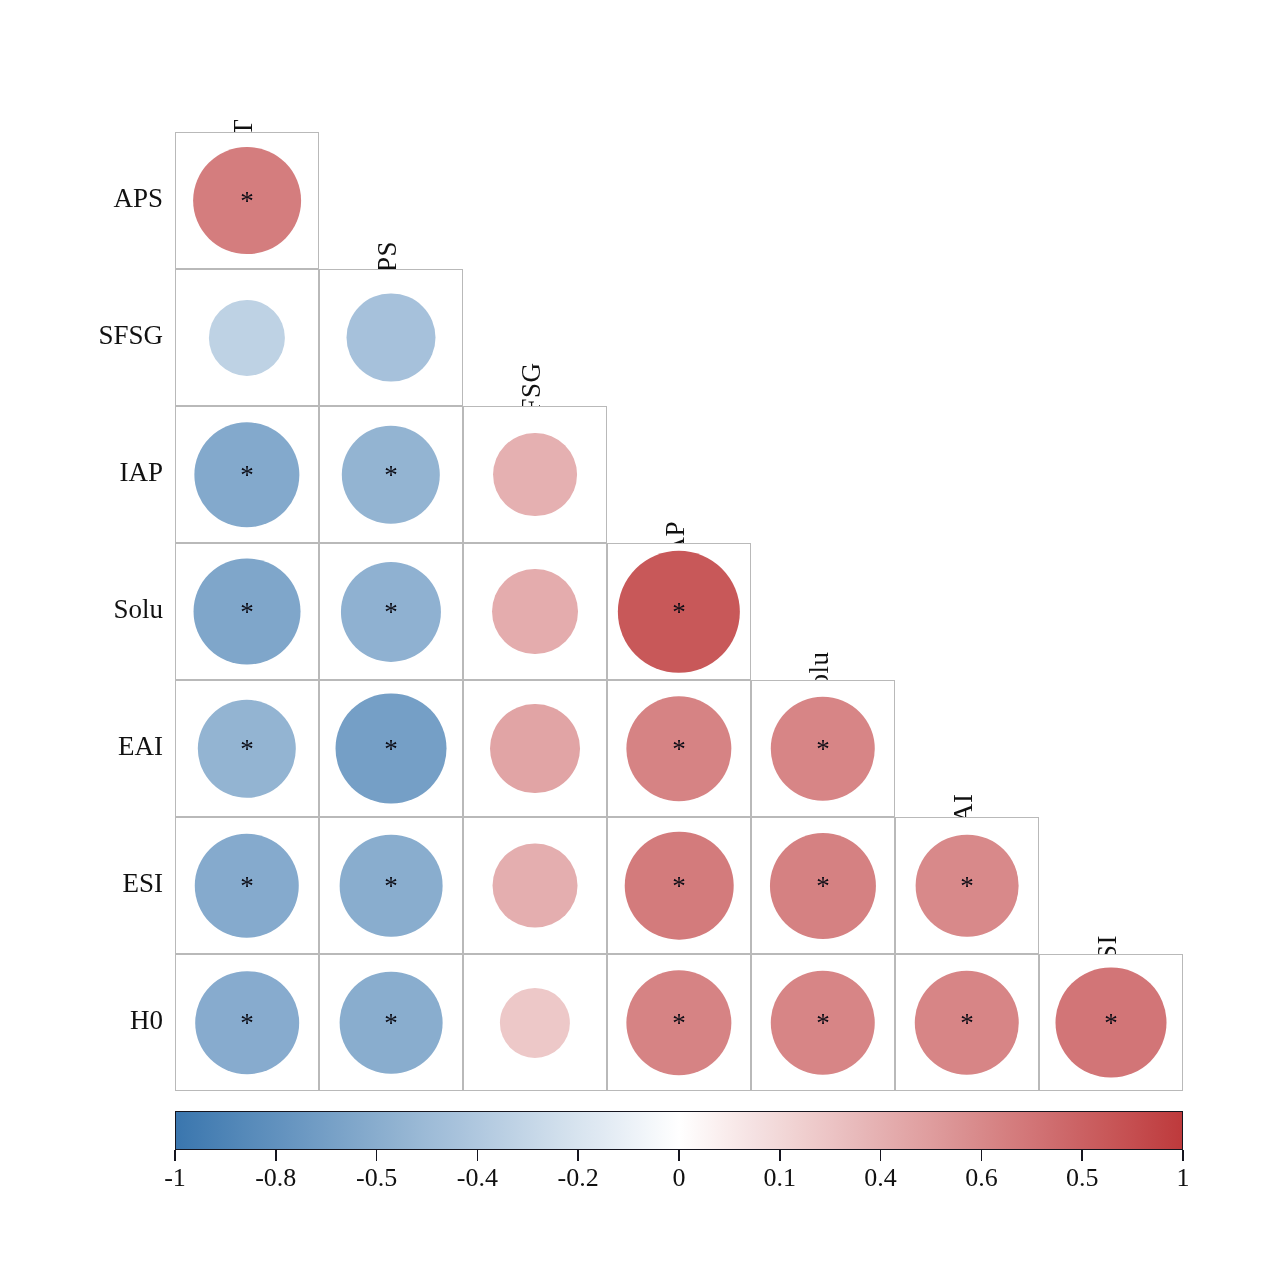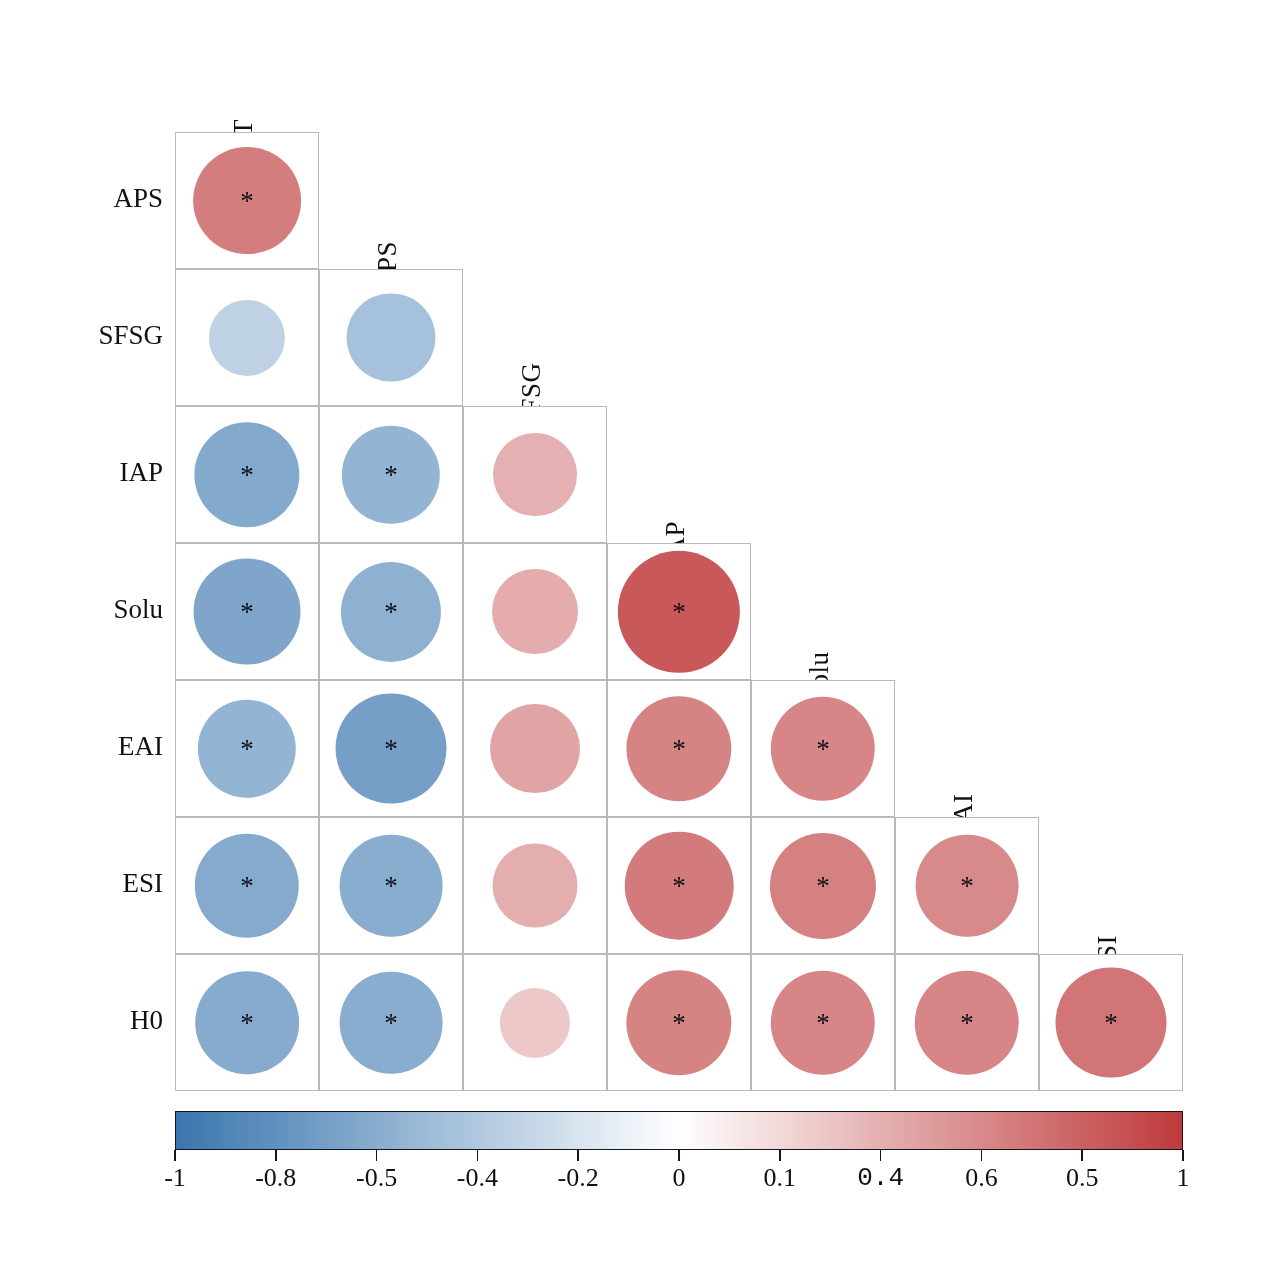--- a/index.html
+++ b/index.html
@@ -286,20 +286,20 @@
         <div class="cb-tick" style="left: calc(100% - 0.75px);"></div>
       </div>
     <div id="colorbar-labels">
         <div class="cb-label" style="left: 0%;">-1</div>
         <div class="cb-label" style="left: 10%;">-0.8</div>
         <div class="cb-label" style="left: 20%;">-0.5</div>
         <div class="cb-label" style="left: 30%;">-0.4</div>
         <div class="cb-label" style="left: 40%;">-0.2</div>
         <div class="cb-label" style="left: 50%;">0</div>
         <div class="cb-label" style="left: 60%;">0.1</div>
-        <div class="cb-label" style="left: 70%; font-family: Liberation Mono, monospace;">0.4</div>
+        <div class="cb-label" style="left: 70%;">0.4</div>
         <div class="cb-label" style="left: 80%;">0.6</div>
         <div class="cb-label" style="left: 90%;">0.5</div>
         <div class="cb-label" style="left: 100%;">1</div>
       </div>
   </div>
 
 </div>
 
 </body></html>

